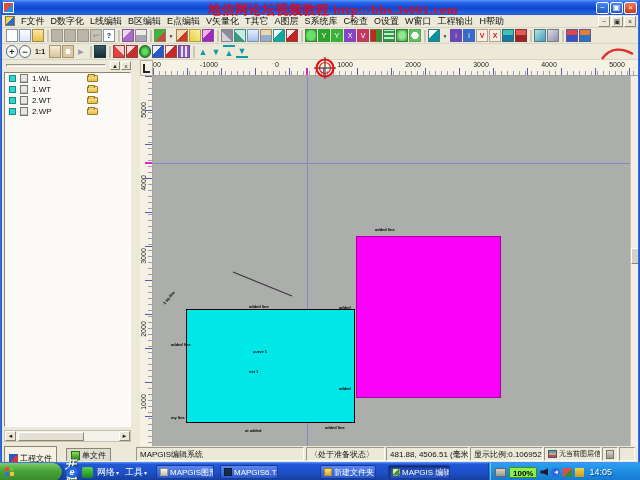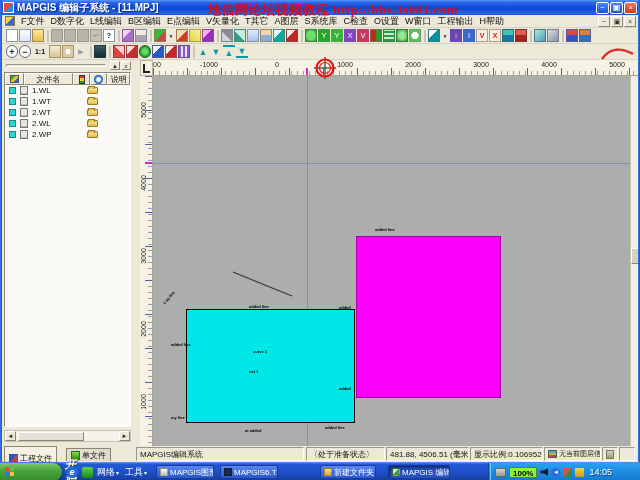--- a/index.html
+++ b/index.html
@@ -156,21 +156,20 @@
 </style>
 </head>
 <body>
 
 <div class="screen">
   <div class="edge left"></div>
   <div class="edge right"></div>
 
   <div class="titlebar">
     <div class="app-icon"></div>
-    <span class="title-text">MAPGIS 编辑子系统 - [11.MPJ]</span>
     <div class="tb-btns">
       <div class="tbb">−</div>
       <div class="tbb">▣</div>
       <div class="tbb close">×</div>
     </div>
   </div>
 
   <div class="menubar">
     <div class="mdi-icon"></div>
     <div class="menus">
@@ -276,33 +275,20 @@
 
   <div class="workarea">
 
     <div class="filepanel">
       <div class="panel-strip">
         <div class="groove"></div>
         <div class="pbtn" style="left:106px">▲</div>
         <div class="pbtn" style="left:117px">x</div>
       </div>
       <div class="listbox">
-        <div class="thead">
-          <div class="thc" style="width:20px">
-              <span class="hic-layers"></span>
-            </div>
-          <div class="thc" style="width:52px">文件名</div>
-          <div class="thc" style="width:19px">
-              <span class="hic-traffic"></span>
-            </div>
-          <div class="thc" style="width:18px">
-              <span class="hic-eye"></span>
-            </div>
-          <div class="thc" style="width:24px">说明</div>
-        </div>
         <div>
 
 
             <div class="trow">
               <span class="state-sq"></span>
               <span class="doc"></span>
               <span class="fname">1.WL</span>
               <span class="folder"></span>
             </div>
 
@@ -313,26 +299,20 @@
               <span class="folder"></span>
             </div>
 
             <div class="trow">
               <span class="state-sq"></span>
               <span class="doc"></span>
               <span class="fname">2.WT</span>
               <span class="folder"></span>
             </div>
 
-            <div class="trow">
-              <span class="state-sq"></span>
-              <span class="doc"></span>
-              <span class="fname">2.WL</span>
-              <span class="folder"></span>
-            </div>
 
             <div class="trow">
               <span class="state-sq"></span>
               <span class="doc"></span>
               <span class="fname">2.WP</span>
               <span class="folder"></span>
             </div>
           </div>
       </div>
       <div class="hscroll">

